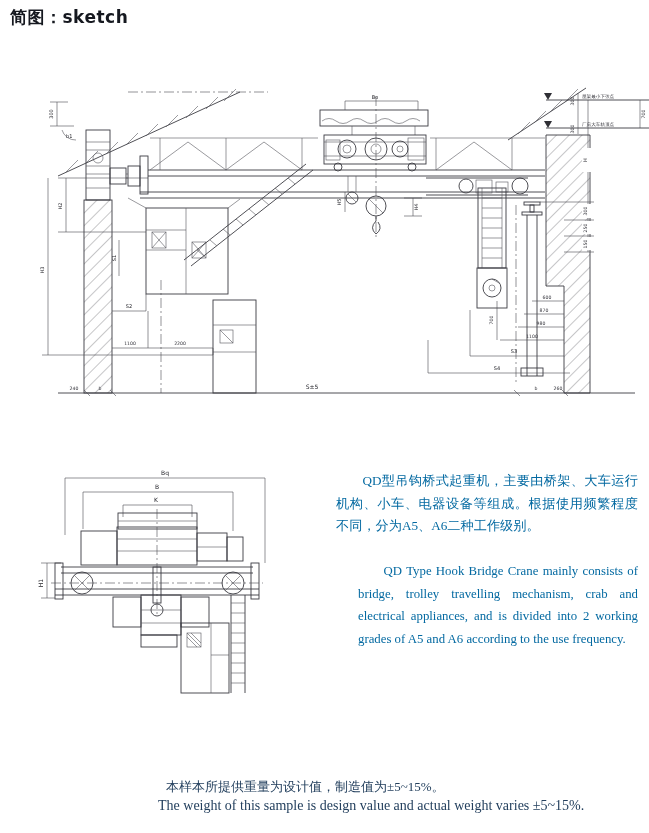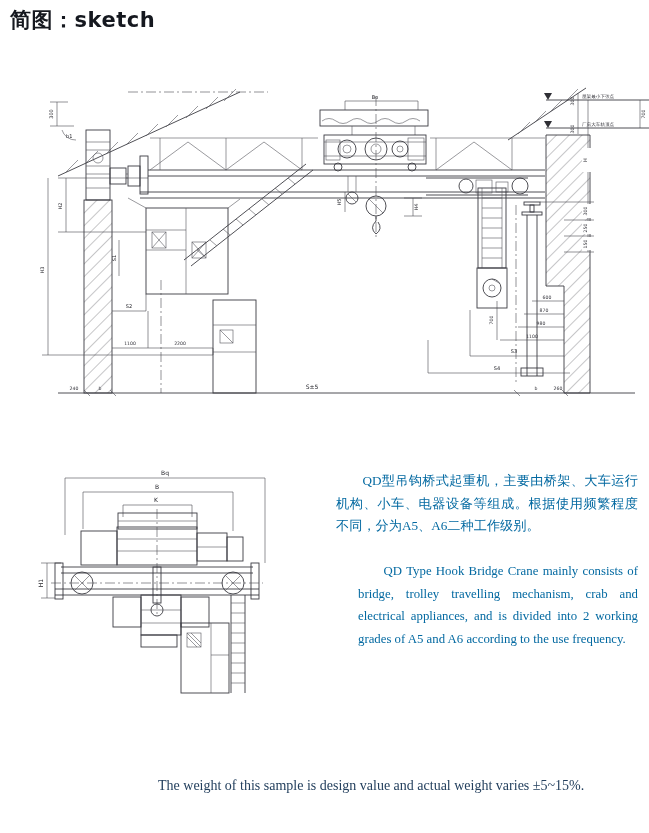--- a/index.html
+++ b/index.html
@@ -1,19 +1,19 @@
 <!DOCTYPE html>
 <html><head>
 <meta charset="utf-8">
 <style>
   html,body{margin:0;padding:0;background:#e8e8e8;}
   .page{position:relative;width:649px;height:833px;background:#ffffff;overflow:hidden;
         font-family:"Liberation Serif", serif;color:#1d3c59;}
   .title{position:absolute;left:10px;top:6px;font-family:"DejaVu Sans", sans-serif;
-         font-size:21px;font-weight:bold;color:#15181f;letter-spacing:.5px;}
+         font-size:17px;font-weight:bold;color:#15181f;letter-spacing:.5px;}
   .title .en{font-weight:600;}
   svg{position:absolute;overflow:visible;}
   .desc{position:absolute;left:336px;top:470px;width:302px;font-size:13.2px;
         line-height:1.72;text-align:justify;color:#0369a1;}
   .desc p{margin:0;text-indent:2em;}
   .desc .gap{margin-top:22px;}
   .desc .en-text{font-size:12.8px;line-height:1.76;margin-left:22px;}
   .footer{position:absolute;left:158px;top:778px;color:#24405e;}
   .footer .cn{font-size:13px;margin:0 0 2px 8px;}
   .footer .en{font-size:14px;margin:0;}
@@ -393,16 +393,17 @@
       </g>
     </g>
   </svg>
 
   <div class="desc">
     <p>QD型吊钩桥式起重机，主要由桥架、大车运行机构、小车、电器设备等组成。根据使用频繁程度不同，分为A5、A6二种工作级别。</p>
     <p class="gap en-text">QD Type Hook Bridge Crane mainly consists of bridge, trolley travelling mechanism, crab and electrical appliances, and is divided into 2 working grades of A5 and A6 according to the use frequency.</p>
   </div>
 
   <div class="footer">
+    <p class="cn">本样本所提供重量为设计值，制造值为±5~15%。</p>
     <p class="en">The weight of this sample is design value and actual weight varies ±5~15%.</p>
   </div>
 
 </div>
 
 </body></html>

